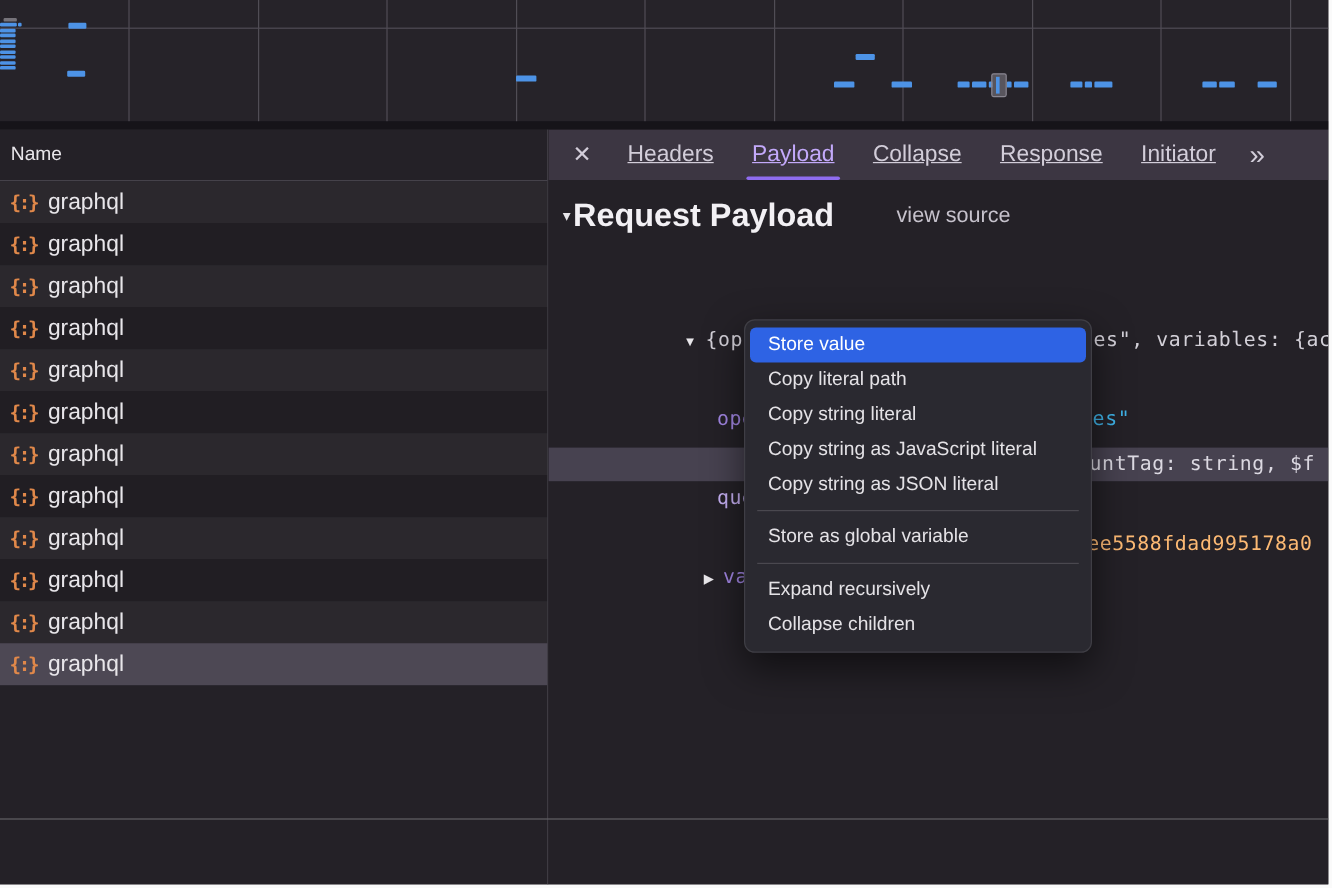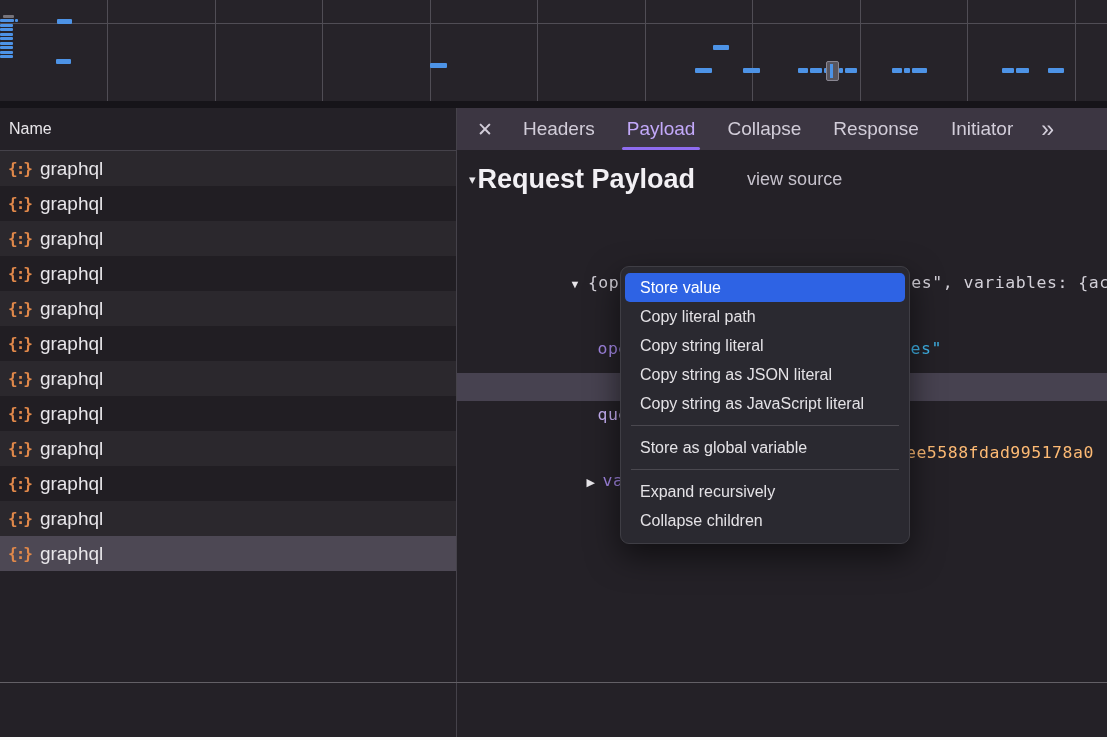--- a/index.html
+++ b/index.html
@@ -51,21 +51,21 @@
     position:absolute;left:457px;top:108px;right:0;bottom:0;
     background:var(--panel-bg,#242127);overflow:hidden;
   }
   .tabbar{
     height:42px;background:var(--tabbar-bg,#3c3642);
     display:flex;align-items:center;
     font-size:19px;color:var(--tab-text,#d2cdd9);white-space:nowrap;
   }
   .close-btn{margin:0 14px 0 20px;font-size:19px;color:var(--tab-text,#d2cdd9);cursor:pointer;}
   #tabs{display:contents;}
-  .tab{margin:0 16px;height:42px;line-height:42px;position:relative;cursor:pointer;}
+  .tab{margin:0 16px;height:42px;line-height:42px;position:relative;cursor:pointer;text-decoration:underline;}
   .tab.active{color:var(--tab-active-text,#c3a9fa);}
   .tab.active::after{
     content:"";position:absolute;left:-5px;right:-5px;bottom:0;height:3px;
     background:var(--tab-underline,#8f6cf0);border-radius:2px;
   }
   .more-tabs{margin-left:12px;font-size:23px;letter-spacing:-1px;color:var(--tab-text,#d2cdd9);cursor:pointer;}
   
   .section-header{position:absolute;top:56px;left:12px;display:flex;align-items:center;}
   .caret{font-size:13px;color:var(--text-primary,#e8e6ea);margin-right:2px;}
   .section-title{font-size:27px;font-weight:700;color:#f2f0f4;}
@@ -224,35 +224,36 @@
 
     <div class="tree">
       <div class="trow root">
         <span class="arrow">▼</span><span class="plain">{operationName: "ipFlowTimeseries", variables: {account</span>
       </div>
       <div class="trow child">
         <span class="key">operationName:</span><span class="plain"> </span><span class="str">"ipFlowTimeseries"</span>
       </div>
       <div class="trow child selected">
         <span class="key light">query:</span><span class="plain"> </span><span class="pale">"qu</span>
+        <span class="frag pale" style="left:451px">untTag: string, $f</span>
       </div>
       <div class="trow vrow">
         <span class="arrow">▶</span><span class="key">variables</span>
         <span class="frag white" style="left:449px">ee5588fdad995178a0</span>
       </div>
     </div>
   </div>
 
   <div class="bottom-divider"></div>
 
   <div class="context-menu" id="menu">
       <div class="menu-item highlighted">Store value</div>
       <div class="menu-item">Copy literal path</div>
       <div class="menu-item">Copy string literal</div>
+      <div class="menu-item">Copy string as JavaScript literal</div>
       <div class="menu-item">Copy string as JSON literal</div>
-      <div class="menu-item">Copy string as JavaScript literal</div>
       <div class="menu-sep"></div>
       <div class="menu-item">Store as global variable</div>
       <div class="menu-sep"></div>
       <div class="menu-item">Expand recursively</div>
       <div class="menu-item">Collapse children</div>
     </div>
 </div>
 
 </body></html>

